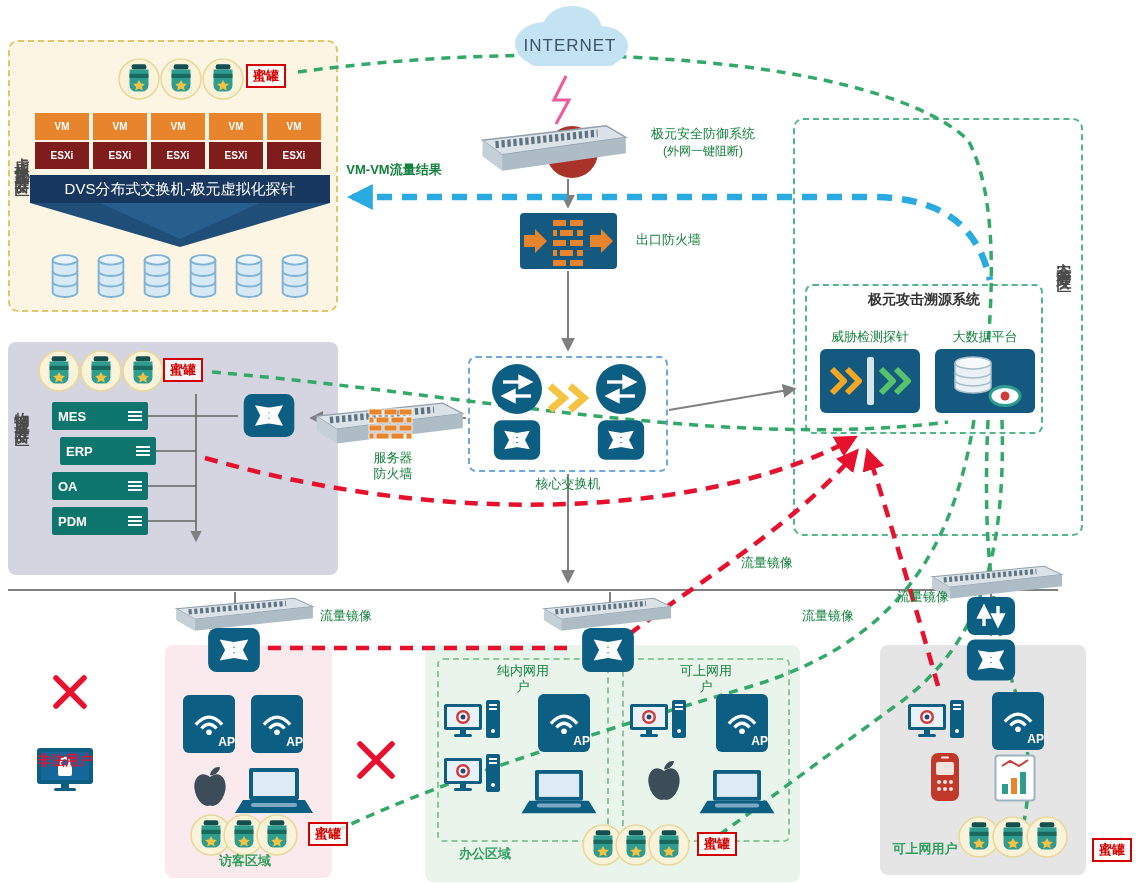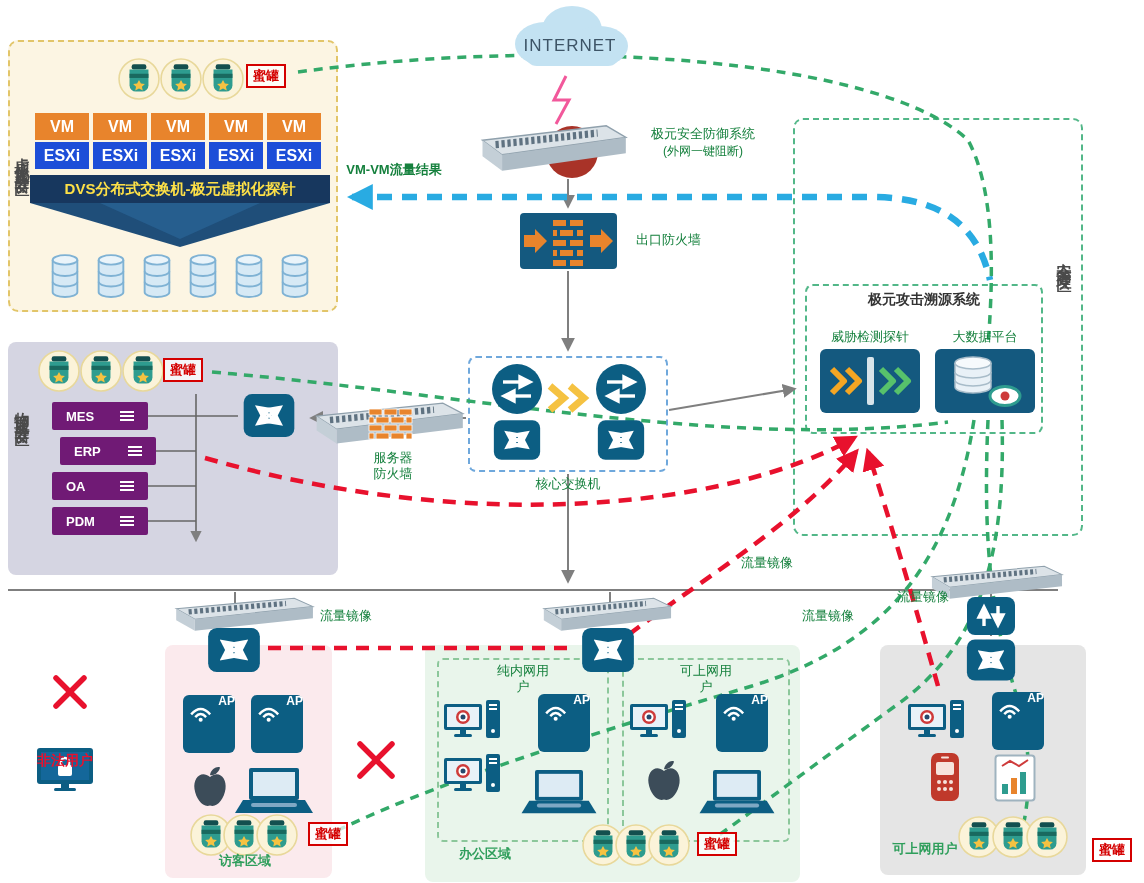--- a/index.html
+++ b/index.html
@@ -2,26 +2,26 @@
 <html><head>
 <meta charset="utf-8">
 <style>
 *{margin:0;padding:0;box-sizing:border-box}
 body{font-family:"Liberation Sans",sans-serif;background:#fff}
 .stage{position:relative;width:1144px;height:883px;background:#fff;overflow:hidden}
 .abs{position:absolute}
 .lbl{color:#15803d;font-size:13px;line-height:1.25;text-align:center}
 .vlabel{writing-mode:vertical-rl;text-orientation:upright;letter-spacing:4px;font-size:15px;color:#4A4A4A;font-weight:bold}
 .tag{border:2px solid #D40000;color:#D40000;font-weight:bold;font-size:13px;padding:1px 5px;background:rgba(255,255,255,.75);white-space:nowrap}
-.cell{width:54px;height:27px;color:#fff;font-size:16px;display:flex;align-items:center;justify-content:center;font-weight:bold}
+.cell{width:54px;height:27px;color:#fff;font-size:10px;display:flex;align-items:center;justify-content:center;font-weight:bold}
 .vm{background:#E8842C}
-.esxi{background:#1d4ed8}
-.banner{background:#17375E;color:#fde047;font-weight:bold;font-size:15px;display:flex;align-items:center;justify-content:center}
-.srow{background:#701a75;color:#fff;font-size:13px;font-weight:bold;display:flex;align-items:center;justify-content:space-between;padding:0 14px;border-radius:2px}
-.apbox{background:#0C5E83;border-radius:6px;display:flex;flex-direction:row;align-items:flex-start;justify-content:flex-end;padding-bottom:4px}
+.esxi{background:#7f1d1d}
+.banner{background:#17375E;color:#ffffff;font-weight:normal;font-size:15px;display:flex;align-items:center;justify-content:center}
+.srow{background:#0f766e;color:#fff;font-size:13px;font-weight:bold;display:flex;align-items:center;justify-content:space-between;padding:0 6px;border-radius:2px}
+.apbox{background:#0C5E83;border-radius:6px;display:flex;flex-direction:column;align-items:flex-end;justify-content:flex-end;padding-bottom:4px}
 .apbox span{color:#fff;font-size:12px;font-weight:bold;line-height:1.1}
 .greenlbl{color:#2E9E5B;font-size:13px;font-weight:bold}
 .zone{border-radius:10px}
 .darkbox{background:#14597F;border-radius:6px;display:flex;align-items:center;justify-content:center}
 </style>
 </head>
 <body>
 
 <div class="stage">
 

